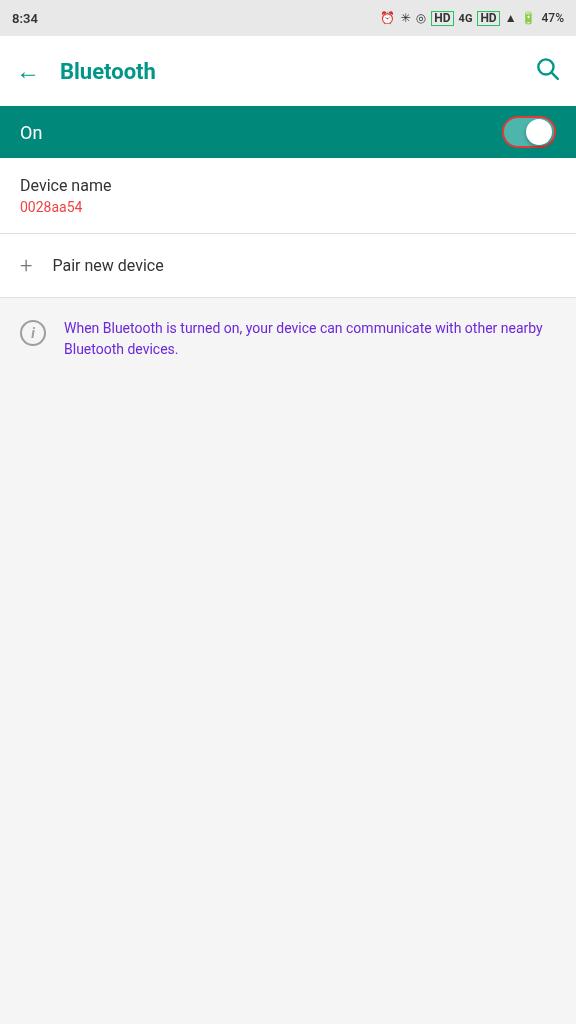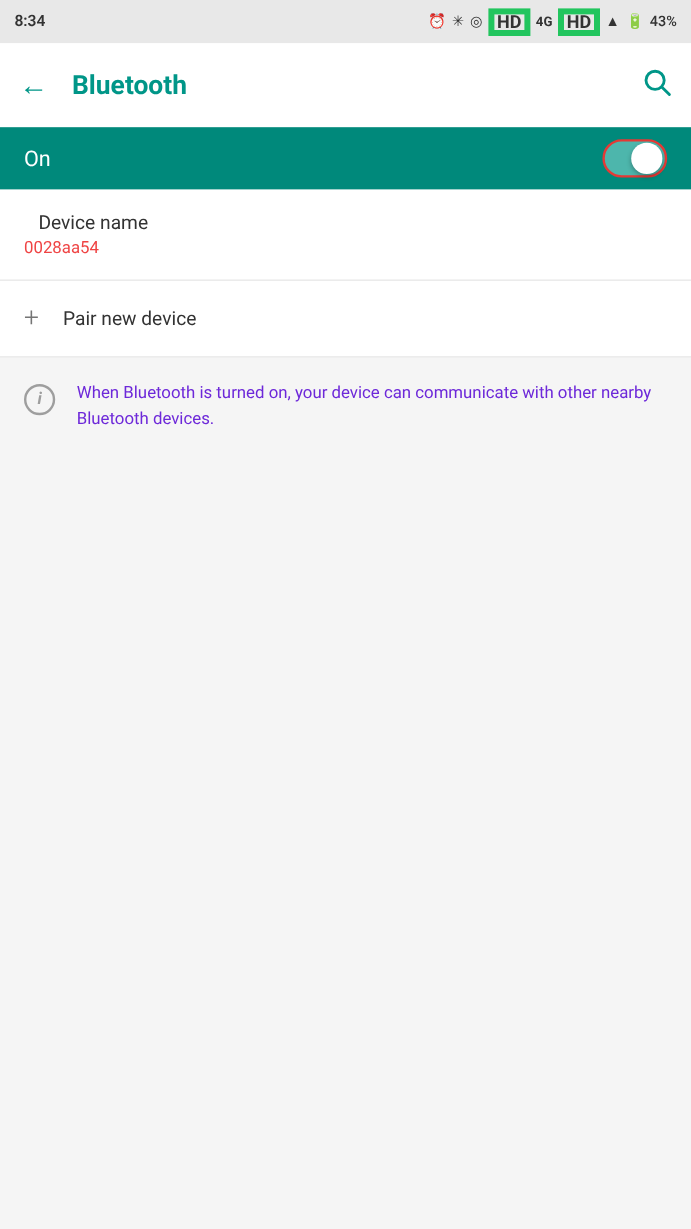--- a/index.html
+++ b/index.html
@@ -112,21 +112,20 @@
       width: 100%;
       background: #ffffff;
       padding: 18px 20px 18px 20px;
       border-bottom: 1px solid #e0e0e0;
     }
     .device-name-title {
       font-size: 16px;
       color: #333;
       font-weight: 400;
       margin-bottom: 4px;
-      margin-left: 12px;
     }
     .device-name-value {
       font-size: 14px;
       color: #ef4444;
     }
 
     
     .pair-row {
       width: 100%;
       background: #ffffff;
@@ -179,22 +178,22 @@
     }
     .info-text {
       font-size: 14px;
       color: #6d28d9;
       line-height: 1.5;
     }
 
     
     .hd-badge {
       display: inline-block;
-      border: 5px solid #22c55e;
-      font-size: 15px;
+      border: 1px solid #22c55e;
+      font-size: 12px;
       padding: 0 2px;
       font-weight: 700;
       line-height: 13px;
     }
   </style>
 </head>
 <body>
 
 <div class="status-bar">
   <span class="status-left">8:34</span>
@@ -208,21 +207,21 @@
 
     <span class="hd-badge">HD</span>
 
     <span style="font-size:11px;font-weight:700;">4G</span>
 
     <span class="hd-badge">HD</span>
 
     <span>▲</span>
 
     <span>🔋</span>
-    <span class="battery-text">43%</span>
+    <span class="battery-text">47%</span>
   </div>
 </div>
 
 <div class="app-bar">
   <div class="app-bar-left">
     <span class="back-icon">←</span>
     <span class="app-bar-title">Bluetooth</span>
   </div>
   <span class="search-icon">
     <svg width="26" height="26" viewBox="0 0 24 24" fill="none" stroke="#009688" stroke-width="2.2" stroke-linecap="round" stroke-linejoin="round">

